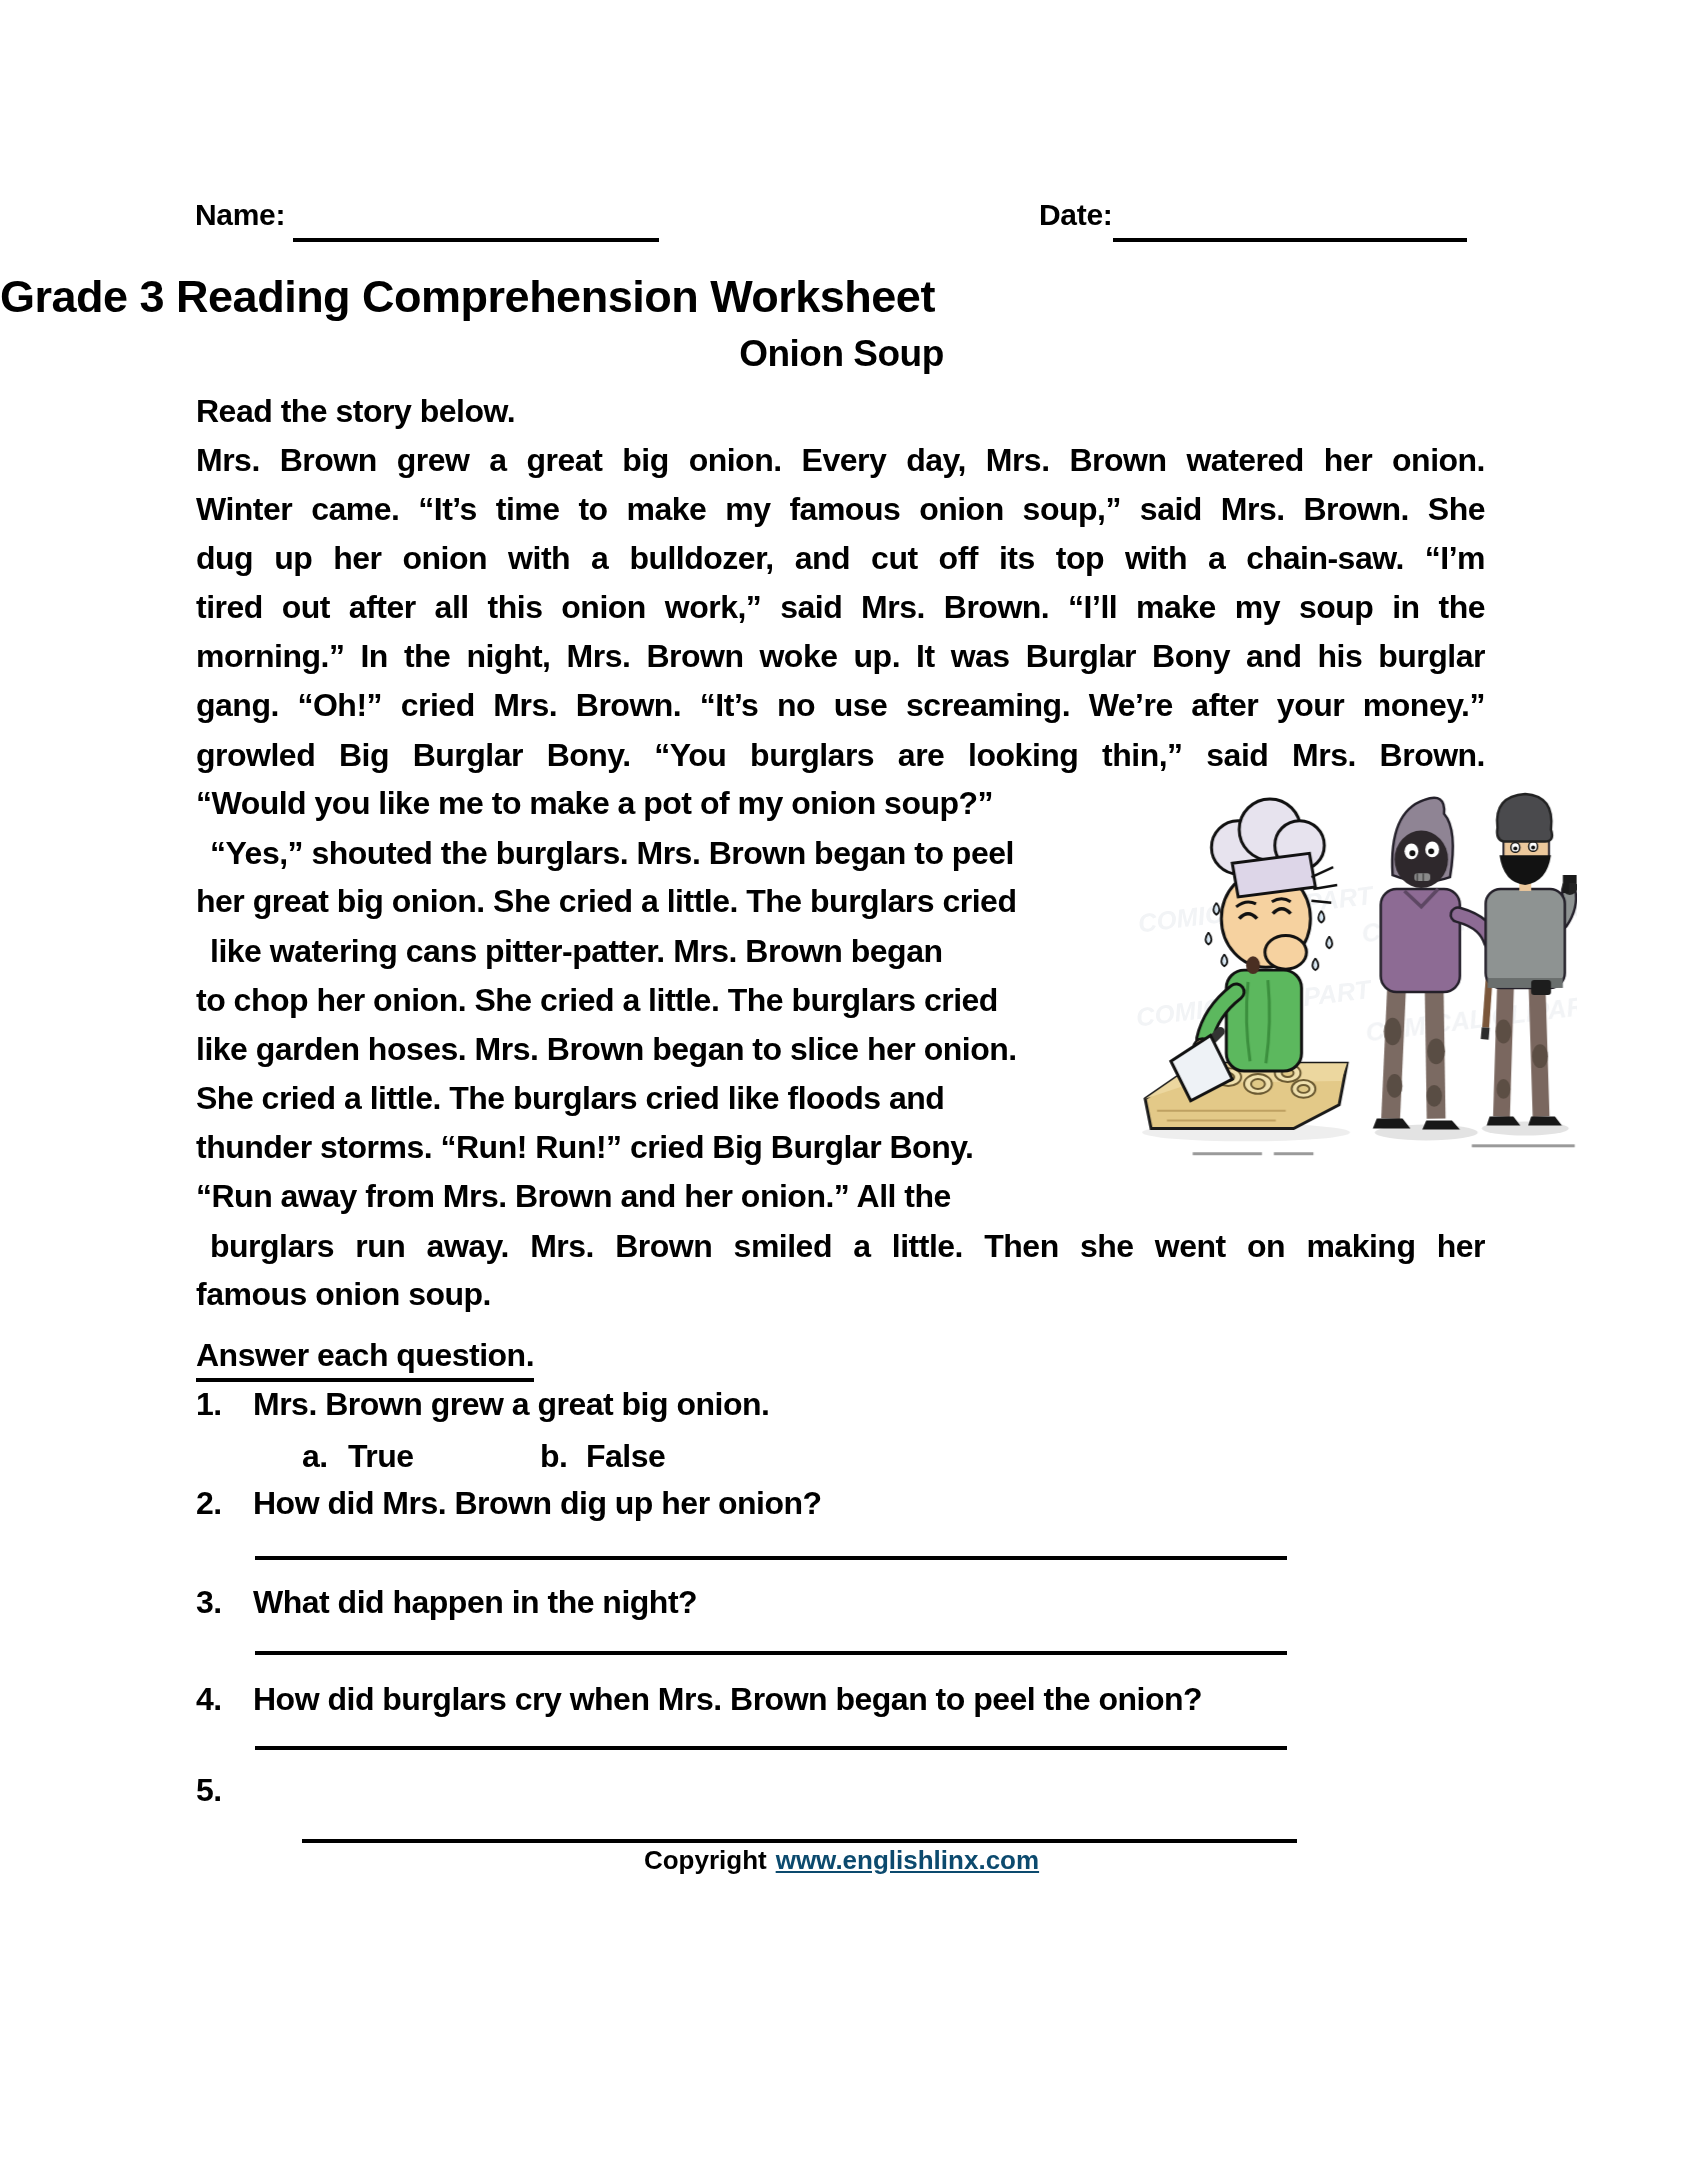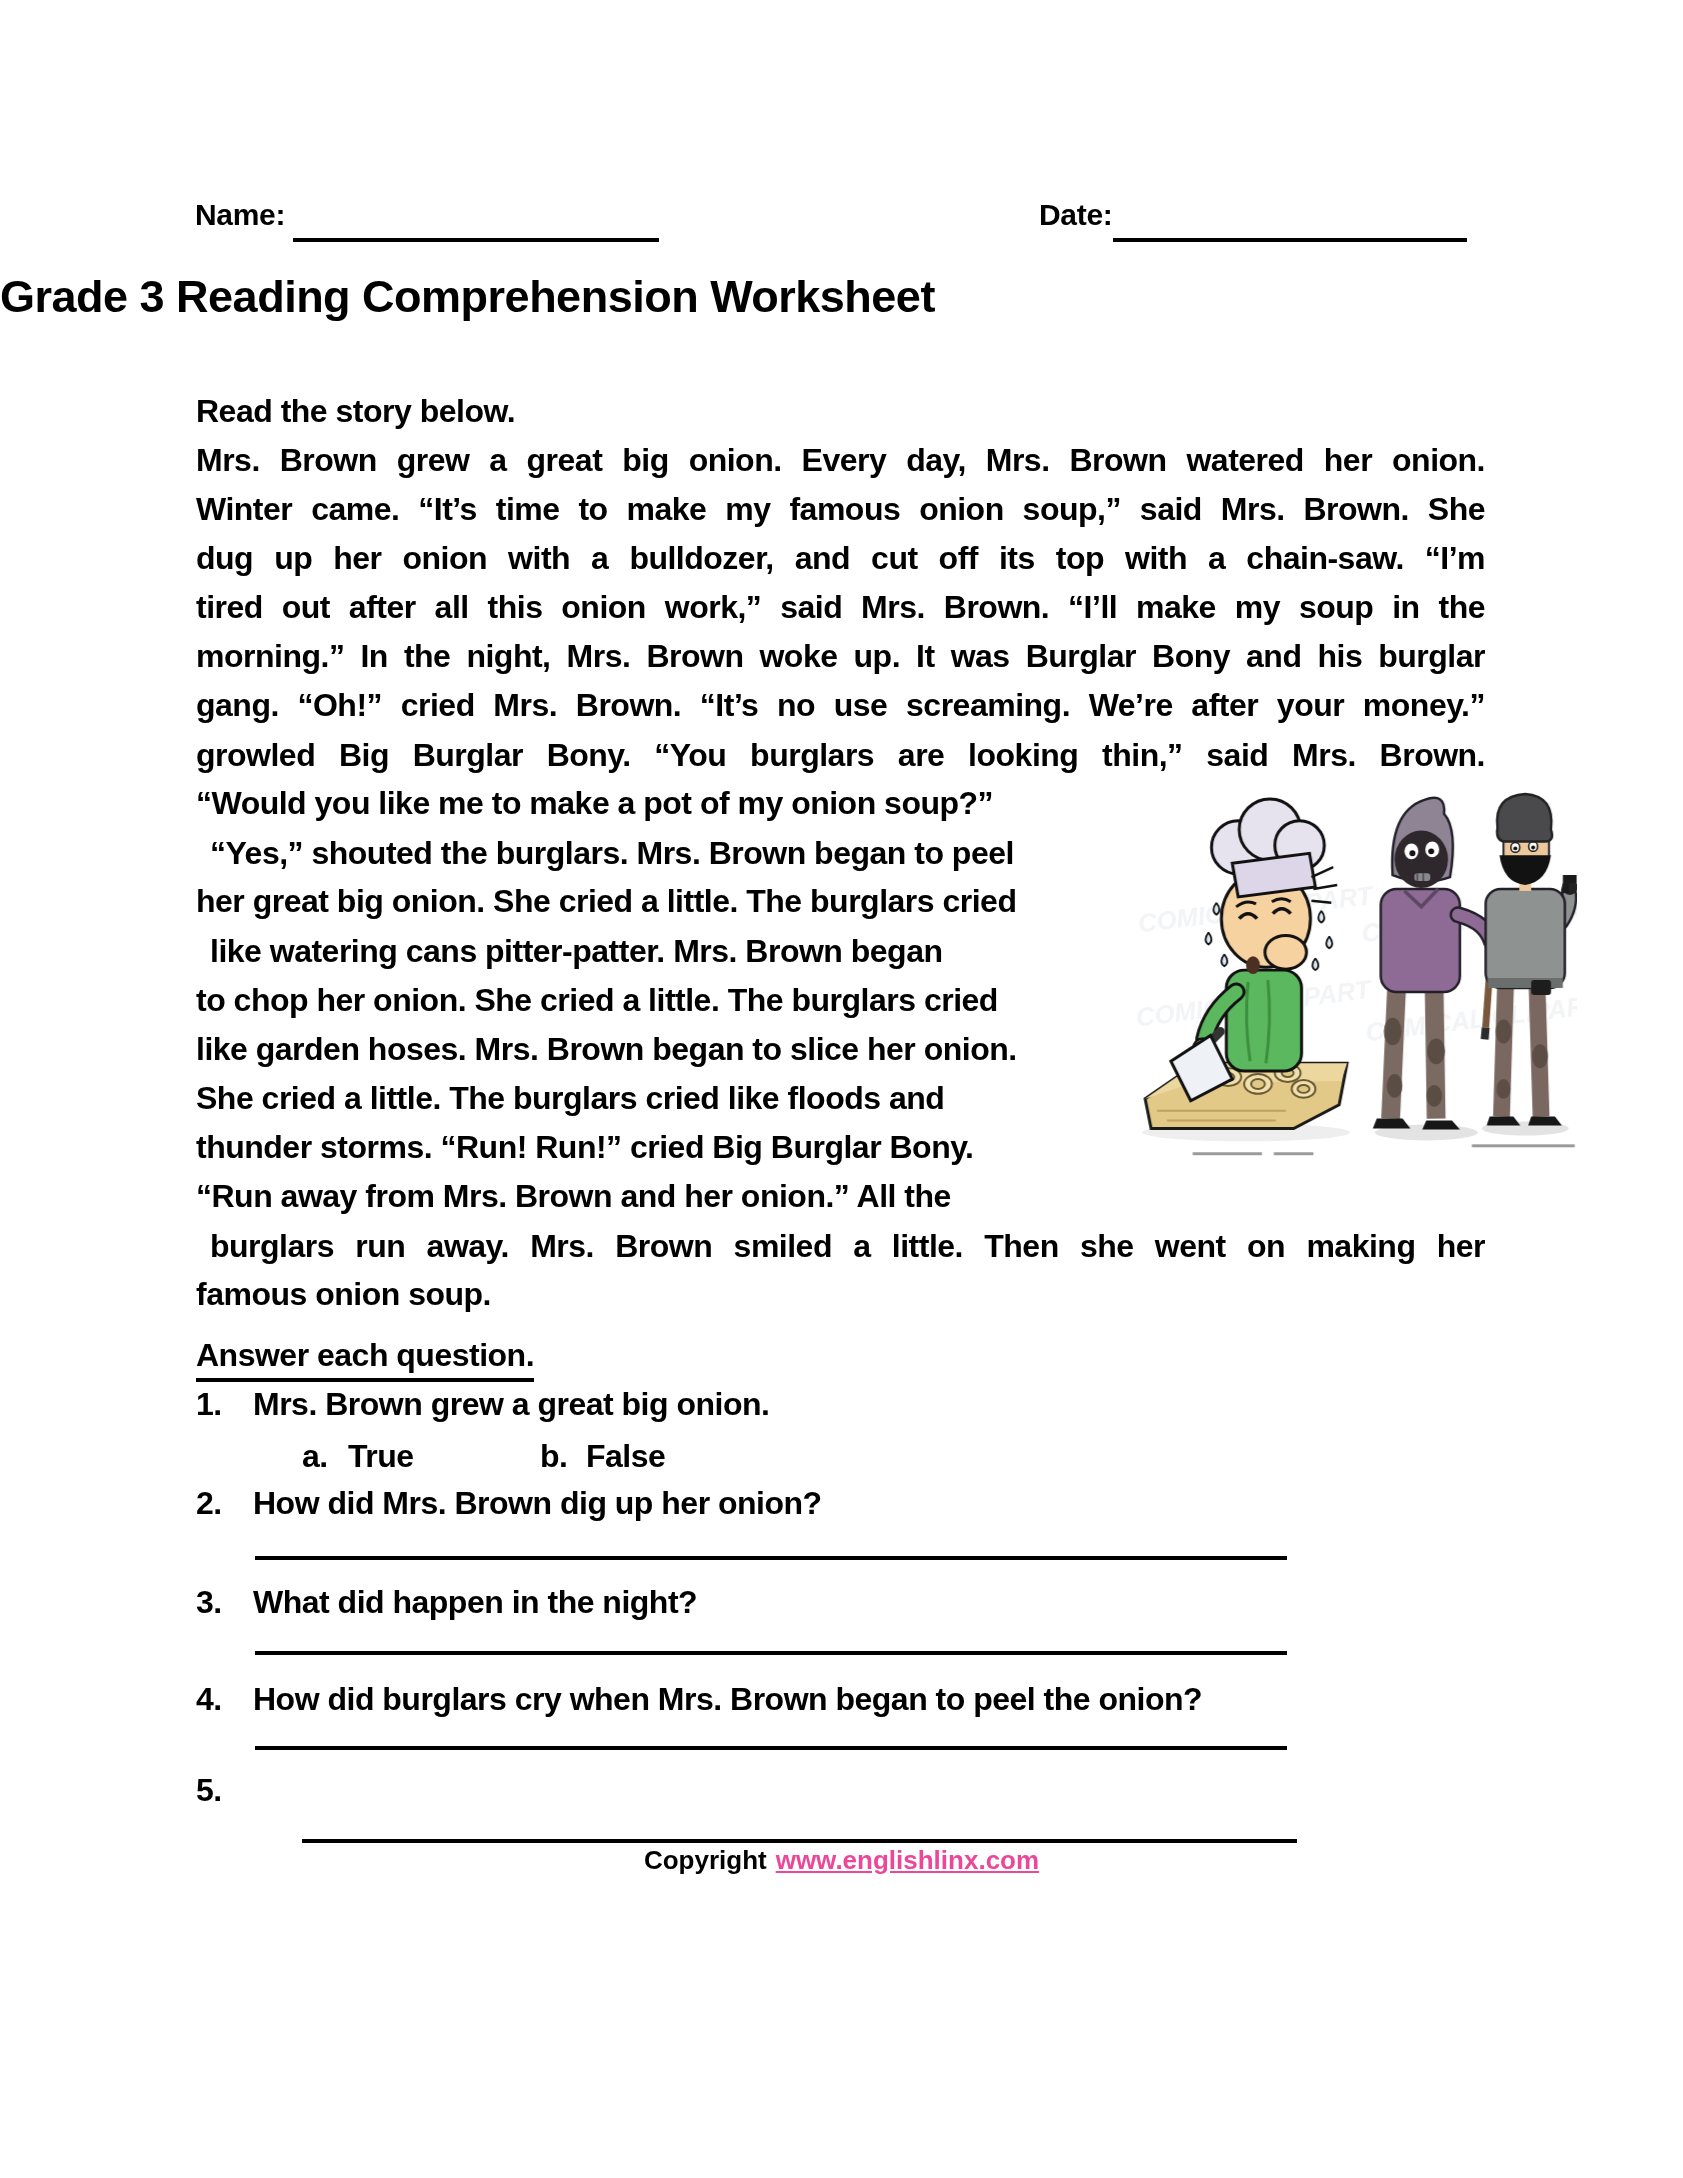--- a/index.html
+++ b/index.html
@@ -28,35 +28,36 @@
   .q1{top:1386px;} .q2{top:1485px;} .q3{top:1584px;} .q4{top:1681px;} .q5{top:1772px;}
   .opt{position:absolute;font-size:32px;letter-spacing:-0.5px;top:1438px;}
   .oa{left:302px;} .oat{left:348px;} .ob{left:540px;} .obt{left:586px;}
   .ans{position:absolute;height:4px;background:#000;}
   .a2{left:255px;top:1556px;width:1032px;}
   .a3{left:255px;top:1651px;width:1032px;}
   .a4{left:255px;top:1746px;width:1032px;}
   .a5{left:302px;top:1839px;width:995px;}
   
   .cp{position:absolute;left:0;width:1683px;top:1845px;text-align:center;font-size:26px;}
-  .cp .lnk{color:#ec4899;text-decoration:underline;margin-left:9px;cursor:pointer;}
+  .cp .lnk{color:#0c4a6e;text-decoration:underline;margin-left:9px;cursor:pointer;}
   
   .illus{position:absolute;left:1137px;top:784px;}
 </style>
 </head>
 <body>
 
 <div class="page">
 
   <span class="nm" style="left:195px;top:198px;">Name:</span>
   <div class="uline" style="left:293px;top:238px;width:366px;"></div>
   <span class="nm" style="left:1039px;top:198px;">Date:</span>
   <div class="uline" style="left:1113px;top:238px;width:354px;"></div>
 
   <h1 class="t1">Grade 3 Reading Comprehension Worksheet</h1>
+  <h2 class="t2">Onion Soup</h2>
 
   <div class="instr">Read the story below.</div>
   <div id="story">
       <div class="sl j" style="top: 440px;">Mrs. Brown grew a great big onion. Every day, Mrs. Brown watered her onion.</div>
       <div class="sl j" style="top: 489px;">Winter came. “It’s time to make my famous onion soup,” said Mrs. Brown. She</div>
       <div class="sl j" style="top: 538px;">dug up her onion with a bulldozer, and cut off its top with a chain-saw. “I’m</div>
       <div class="sl j" style="top: 587px;">tired out after all this onion work,” said Mrs. Brown. “I’ll make my soup in the</div>
       <div class="sl j" style="top: 636px;">morning.” In the night, Mrs. Brown woke up. It was Burglar Bony and his burglar</div>
       <div class="sl j" style="top: 685px;">gang. “Oh!” cried Mrs. Brown. “It’s no use screaming. We’re after your money.”</div>
       <div class="sl j" style="top: 735px;">growled Big Burglar Bony. “You burglars are looking thin,” said Mrs. Brown.</div>

